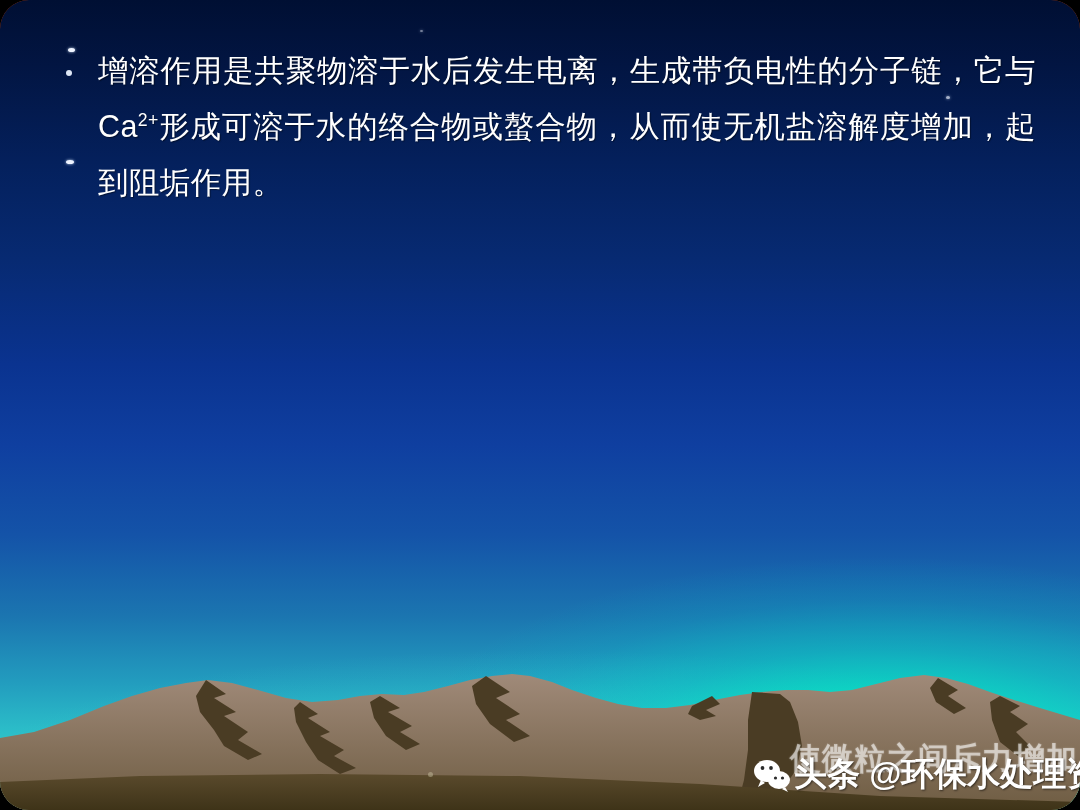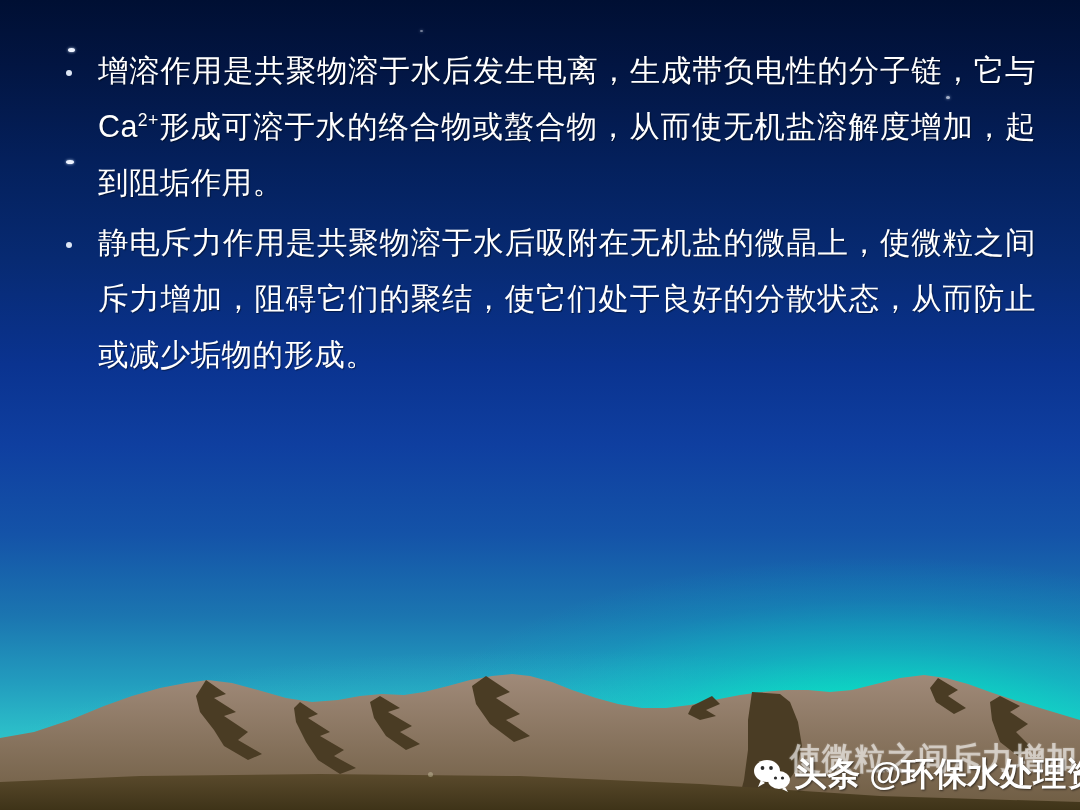--- a/index.html
+++ b/index.html
@@ -7,20 +7,21 @@
     padding: 0;
     background: #000;
   }
   #slide {
     position: relative;
     width: 1080px;
     height: 810px;
     overflow: hidden;
     font-family: "Liberation Sans", "DejaVu Sans", sans-serif;
     background: #c2410c;
+    border-radius: 29px;
   }
 
   
   .sky {
     position: absolute;
     left: 0; top: 0;
     width: 1080px;
     height: 810px;
     background: linear-gradient(to bottom,
         #000f33 0%,
@@ -231,26 +232,20 @@
 
     <div class="bullet-row">
       <div class="bullet-mark">
         <span class="bullet-dot"></span>
       </div>
       <div class="bullet-text">
         <span>增溶作用是共聚物溶于水后发生电离，生成带负电性的分子链，它与Ca</span><sup>2+</sup><span>形成可溶于水的络合物或螯合物，从而使无机盐溶解度增加，起到阻垢作用。</span>
       </div>
     </div>
 
-    <div class="bullet-row">
-      <div class="bullet-mark">
-        <span class="bullet-dot"></span>
-      </div>
-      <div class="bullet-text"> 静电斥力作用是共聚物溶于水后吸附在无机盐的微晶上，使微粒之间斥力增加，阻碍它们的聚结，使它们处于良好的分散状态，从而防止或减少垢物的形成。</div>
-    </div>
 
   </div>
 
   <div class="wm-back">使微粒之间斥力增加</div>
 
   <div class="wm-front">
     <svg class="wechat-icon" viewBox="0 0 40 34" xmlns="http://www.w3.org/2000/svg">
       <ellipse cx="15" cy="13" rx="13" ry="11" fill="#ffffff"></ellipse>
       <path d="M9,22 L6,29 L13,25 Z" fill="#ffffff"></path>
       <circle cx="10.5" cy="10" r="1.9" fill="#2b2b2b"></circle>

